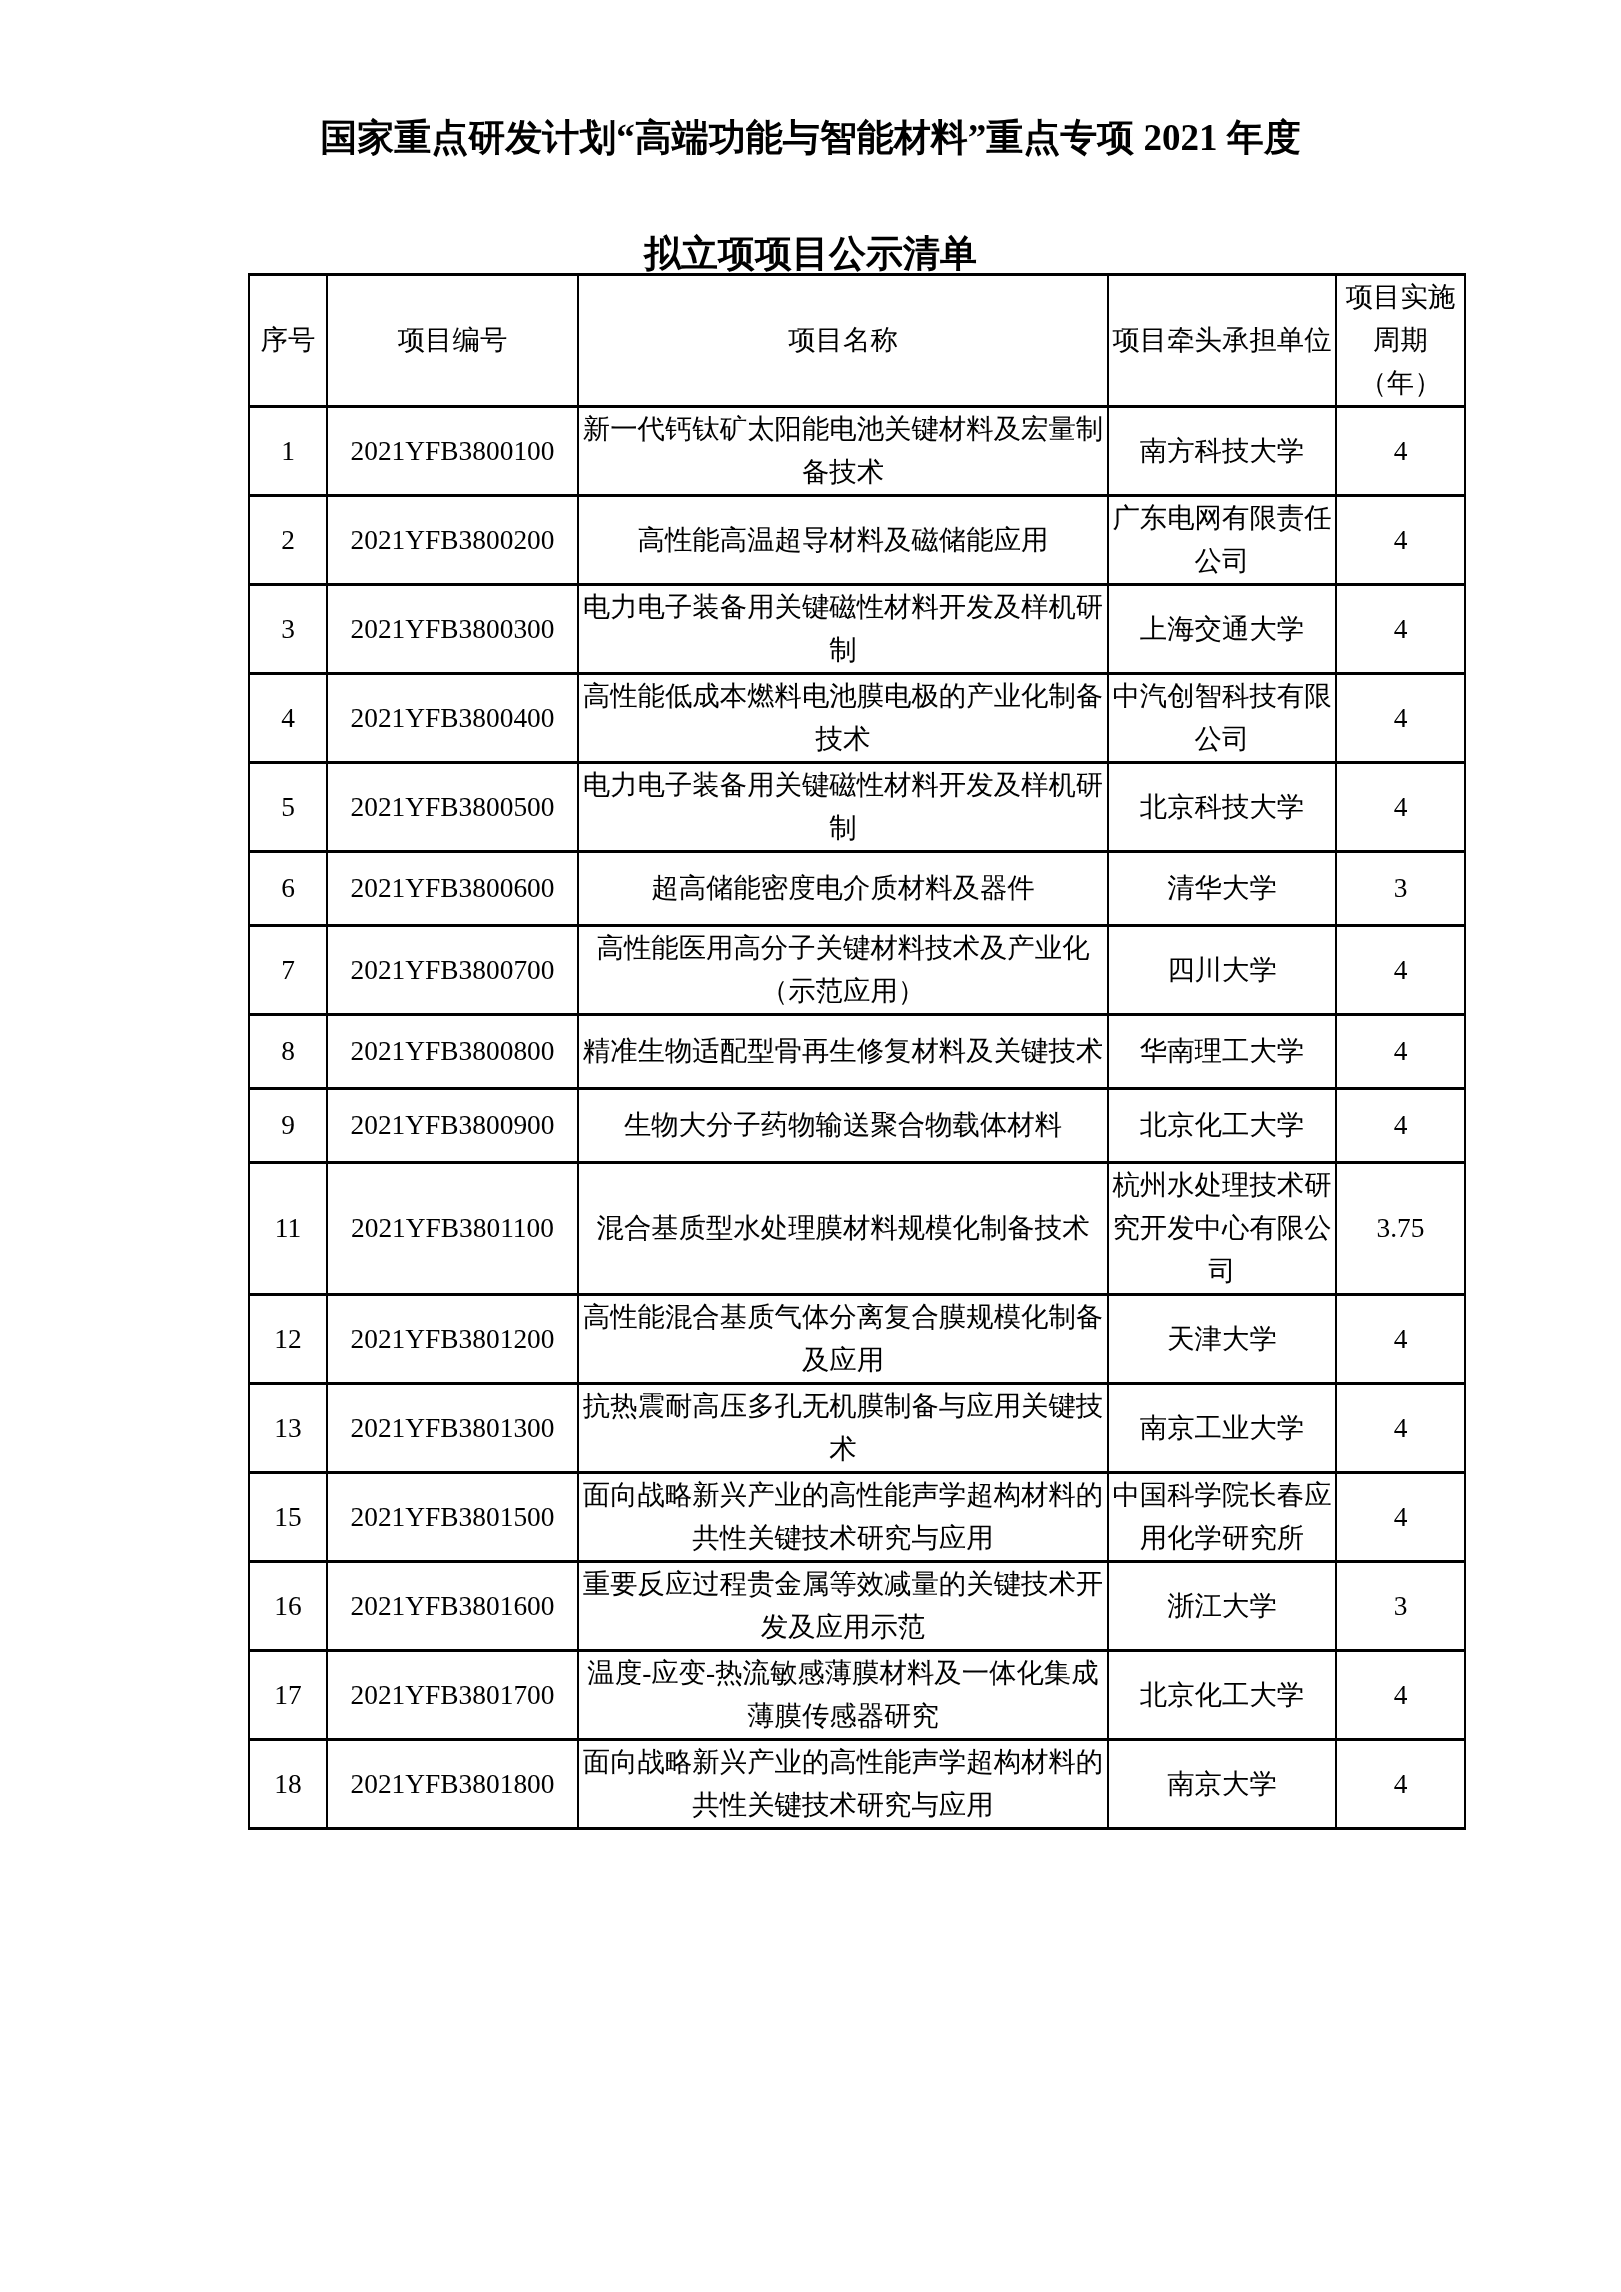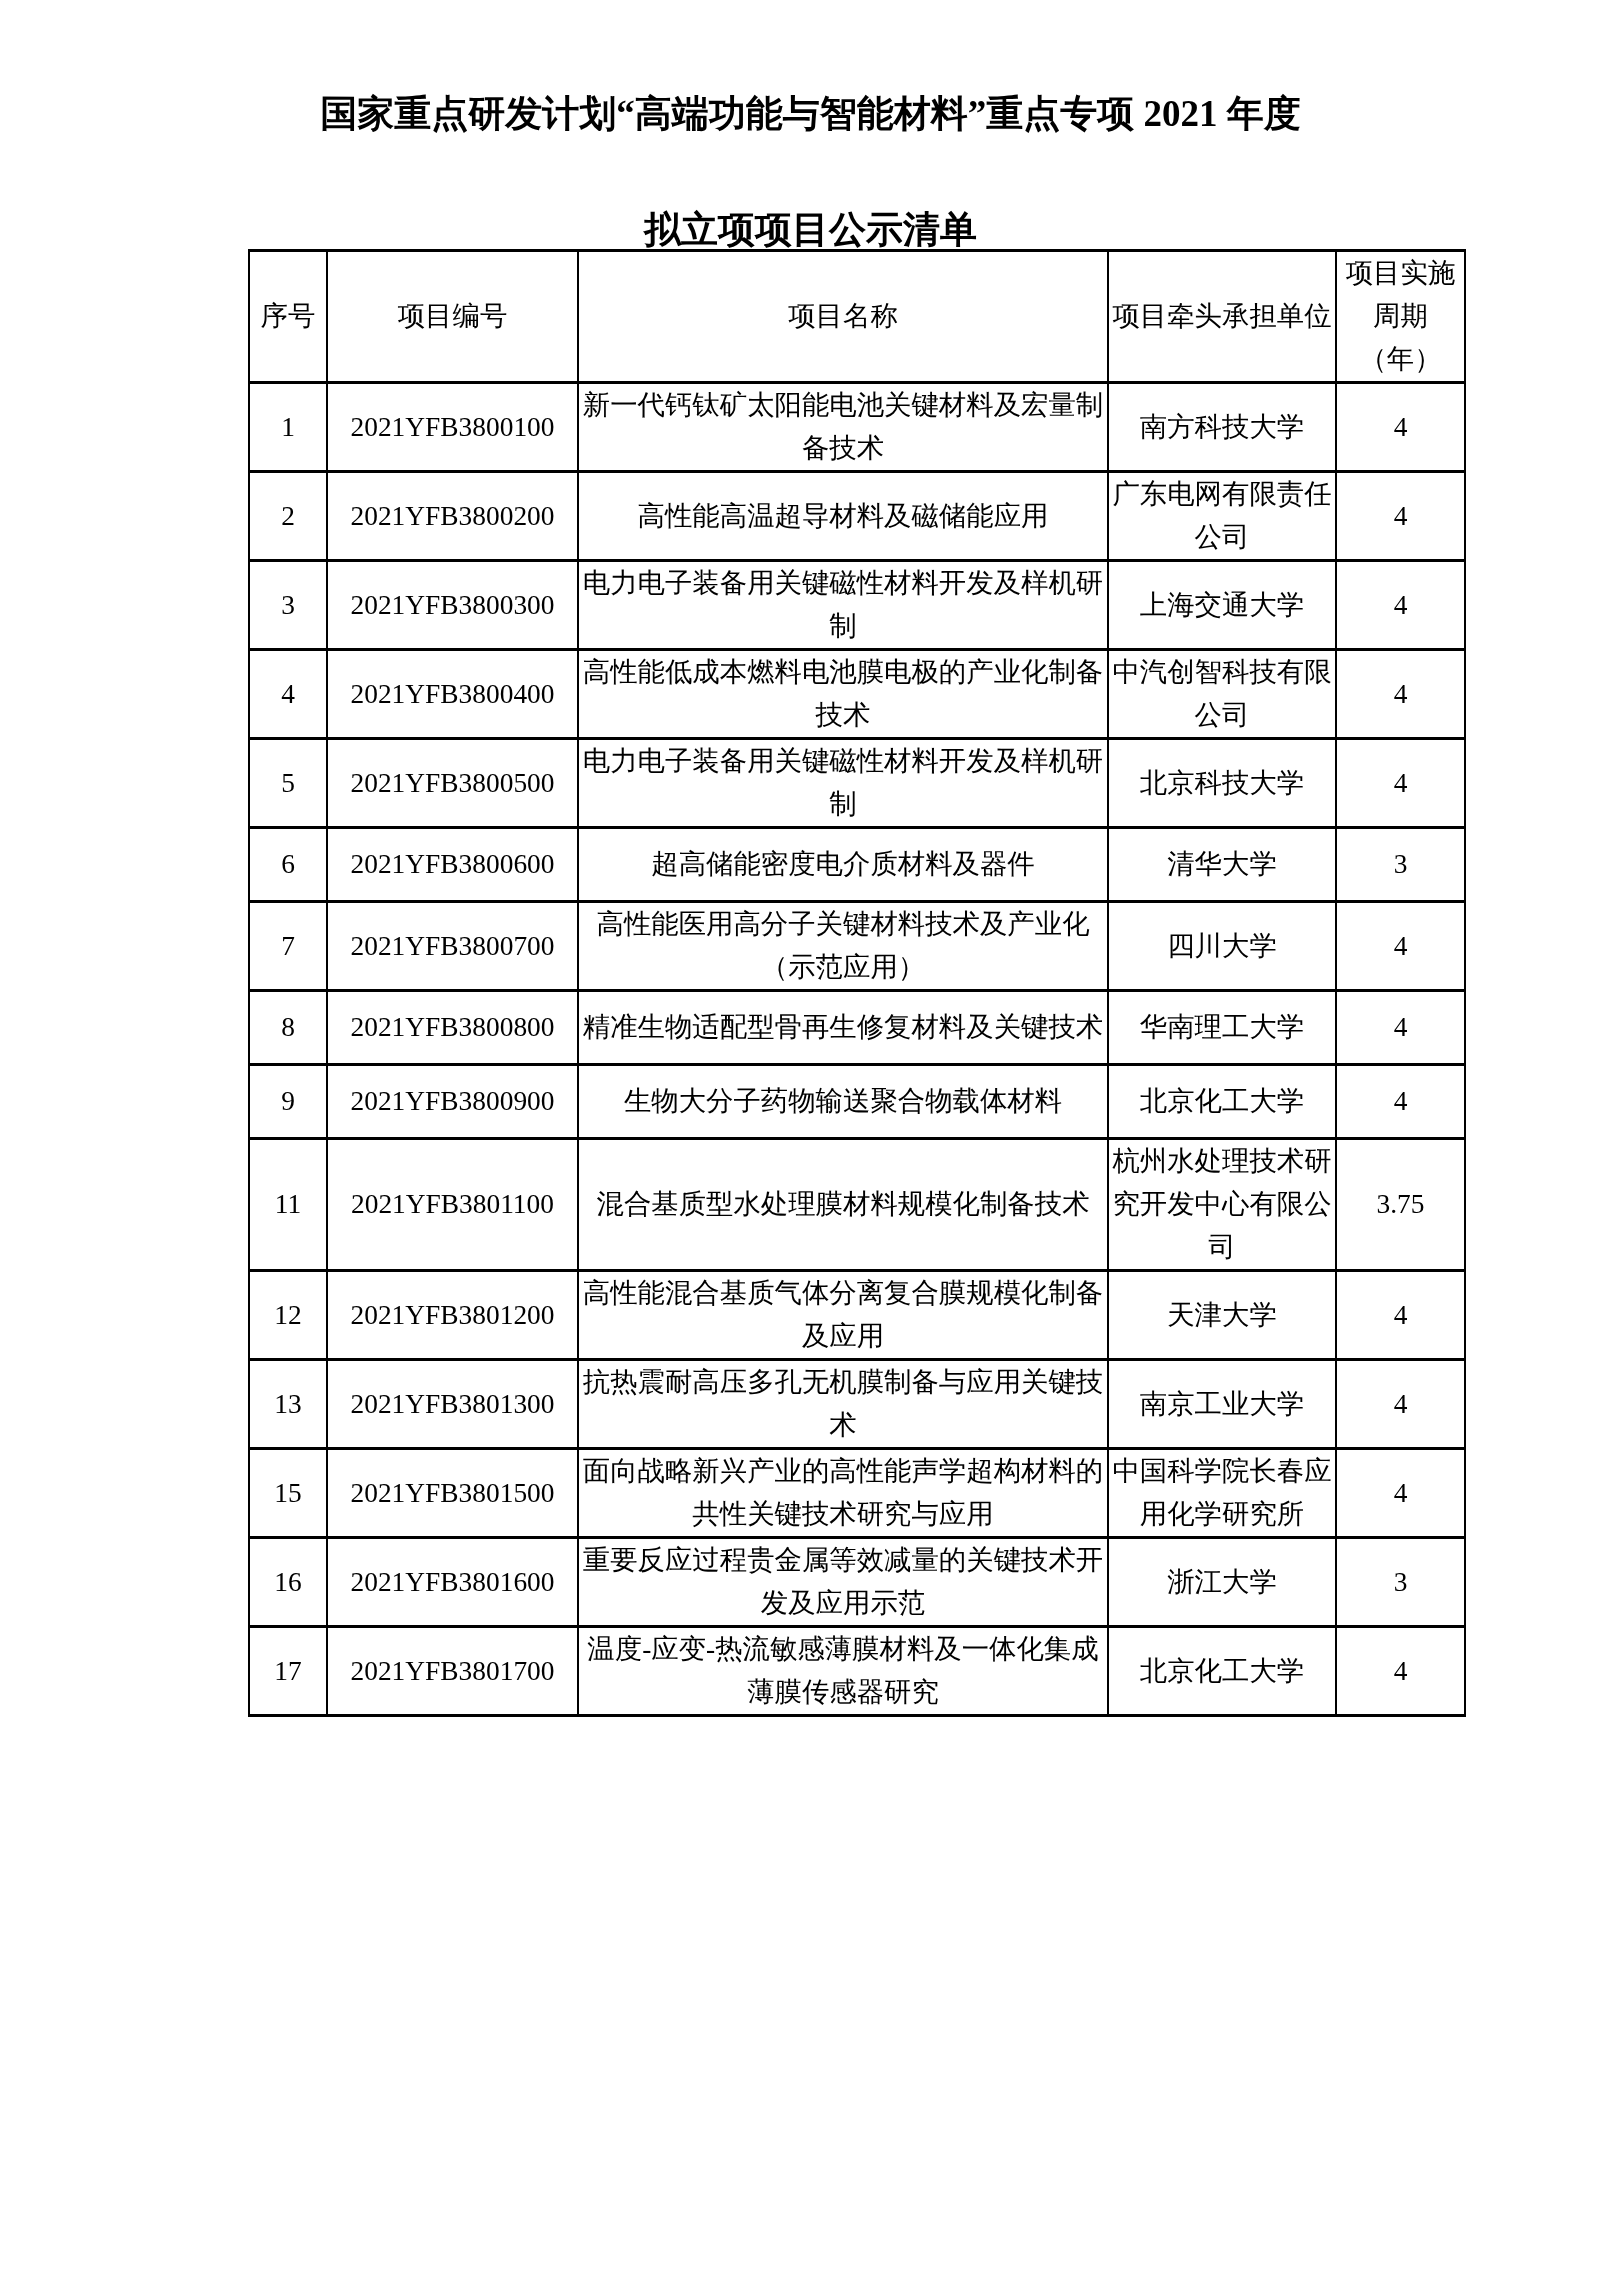--- a/index.html
+++ b/index.html
@@ -4,21 +4,21 @@
 <style>
   html, body { margin: 0; padding: 0; background: #ffffff; }
   .page {
     position: relative;
     width: 1621px;
     height: 2293px;
     background: #ffffff;
     color: #000000;
     font-family: "Liberation Serif", "DejaVu Serif", serif;
     box-sizing: border-box;
-    padding-top: 94px;
+    padding-top: 118px;
     overflow: hidden;
   }
   .doc-title {
     text-align: center;
     font-weight: bold;
     font-size: 37px;
     line-height: 39px;
     margin: 0;
   }
   .doc-title.second {
@@ -175,17 +175,24 @@
         <td class="cell-org">浙江大学</td>
         <td class="cell-period">3</td>
       </tr>
       <tr>
         <td class="cell-index">17</td>
         <td class="cell-code">2021YFB3801700</td>
         <td class="cell-name">温度-应变-热流敏感薄膜材料及一体化集成薄膜传感器研究</td>
         <td class="cell-org">北京化工大学</td>
         <td class="cell-period">4</td>
       </tr>
+      <tr>
+        <td class="cell-index">18</td>
+        <td class="cell-code">2021YFB3801800</td>
+        <td class="cell-name">面向战略新兴产业的高性能声学超构材料的共性关键技术研究与应用</td>
+        <td class="cell-org">南京大学</td>
+        <td class="cell-period">4</td>
+      </tr>
     </tbody>
   </table>
 
 </div>
 
 
 </body></html>

